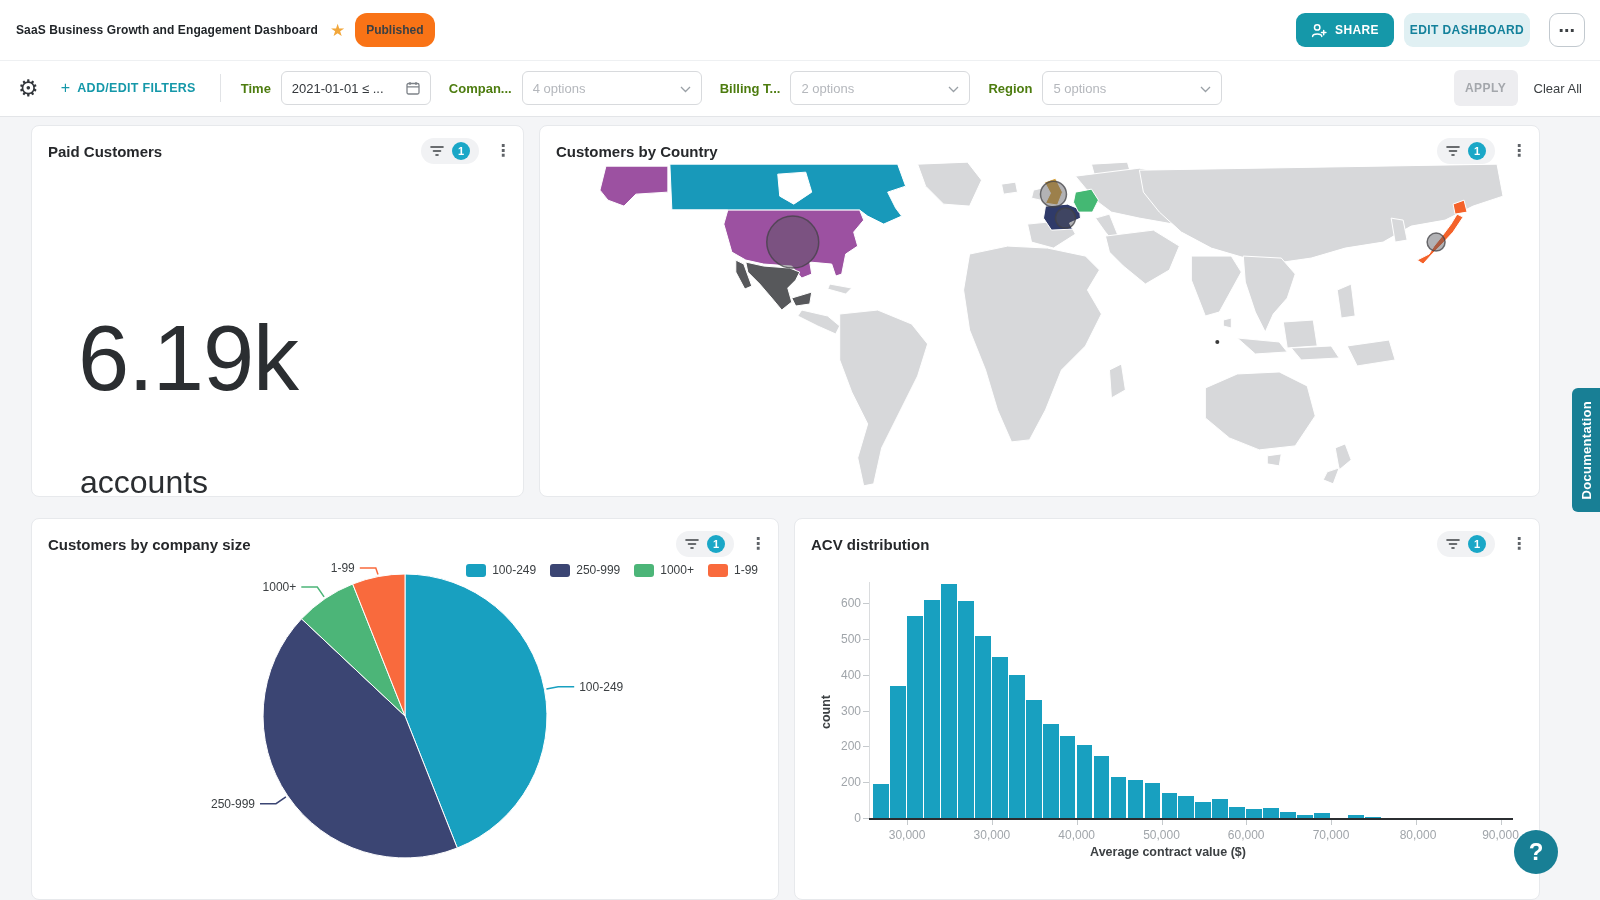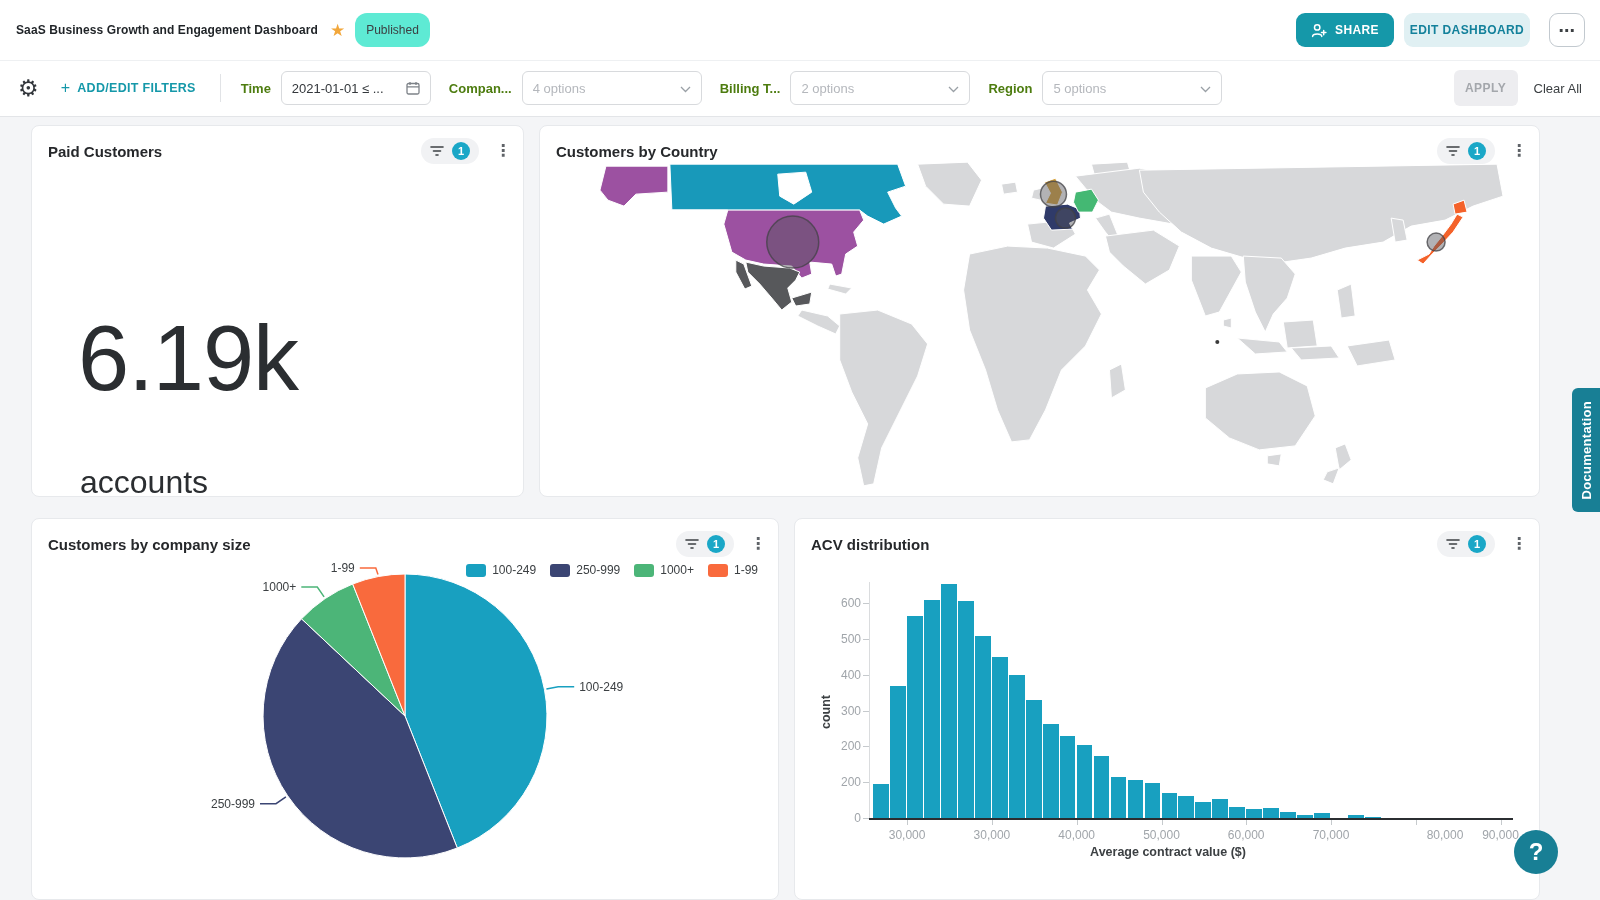--- a/index.html
+++ b/index.html
@@ -5,22 +5,22 @@
   html,body{margin:0;padding:0;}
   body{width:1600px;height:900px;overflow:hidden;background:#f4f5f7;
        font-family:"Liberation Sans","DejaVu Sans",sans-serif;color:#26282b;}
   .stage{position:absolute;top:0;left:0;width:1600px;height:900px;}
 
   
   .topbar{position:absolute;top:0;left:0;width:1600px;height:60px;background:#fff;
           display:flex;align-items:center;border-bottom:1px solid #eef0f2;z-index:5;}
   .dash-title{margin-left:16px;font-size:12px;font-weight:700;color:#1f2327;letter-spacing:.1px;}
   .star{margin-left:12px;color:#f2a73b;font-size:17px;line-height:1;}
-  .pub-badge{margin-left:10px;background:#5eead4;color:#3c4043;font-size:12px;
-             padding:10px 11px;border-radius:12px;}
+  .pub-badge{margin-left:10px;background:#f97316;color:#3c4043;font-size:12px;
+             padding:10px 11px;border-radius:12px;font-weight:bold;}
   .top-spacer{flex:1;}
   .btn{display:flex;align-items:center;justify-content:center;height:34px;border-radius:9px;
        font-size:12px;font-weight:700;letter-spacing:.4px;cursor:pointer;box-sizing:border-box;}
   .btn-share{background:#1598a9;color:#fff;width:98px;gap:8px;margin-right:10px;}
   .btn-edit{background:#e0f0f3;color:#13819b;width:126px;margin-right:19px;}
   .btn-more{background:#fff;border:1px solid #c2c9cf;color:#3c4043;width:36px;margin-right:15px;
             font-size:16px;font-weight:700;letter-spacing:1px;}
 
   
   .filterbar{position:absolute;top:60px;left:0;width:1600px;height:57px;background:#fff;
@@ -390,21 +390,21 @@
         <div class="xtick-label" style="left: 156.9px; top: 273px;">30,000</div>
         <div class="tickmark" style="left: 281.7px; top: 265px; width: 1px; height: 5px;"></div>
         <div class="xtick-label" style="left: 241.7px; top: 273px;">40,000</div>
         <div class="tickmark" style="left: 366.5px; top: 265px; width: 1px; height: 5px;"></div>
         <div class="xtick-label" style="left: 326.5px; top: 273px;">50,000</div>
         <div class="tickmark" style="left: 451.2px; top: 265px; width: 1px; height: 5px;"></div>
         <div class="xtick-label" style="left: 411.2px; top: 273px;">60,000</div>
         <div class="tickmark" style="left: 536px; top: 265px; width: 1px; height: 5px;"></div>
         <div class="xtick-label" style="left: 496px; top: 273px;">70,000</div>
         <div class="tickmark" style="left: 620.8px; top: 265px; width: 1px; height: 5px;"></div>
-        <div class="xtick-label" style="left: 610px; top: 273px;">80,000</div>
+        <div class="xtick-label" style="left: 583px; top: 273px;">80,000</div>
         <div class="tickmark" style="left: 705.5px; top: 265px; width: 1px; height: 5px;"></div>
         <div class="xtick-label" style="left: 665.5px; top: 273px;">90,000</div>
       </div>
   </div>
 
   <div class="doc-tab">
     <span>Documentation</span>
   </div>
   <div class="help-btn">?</div>
 

